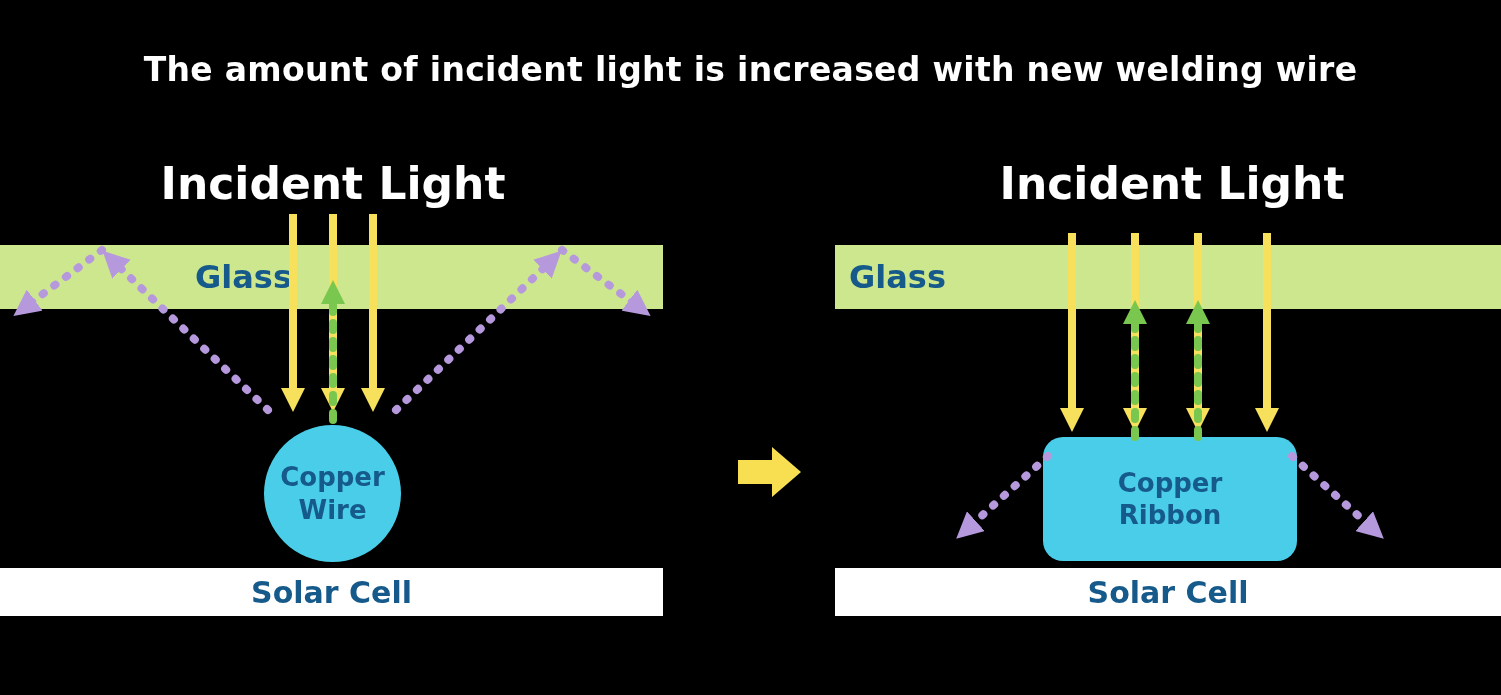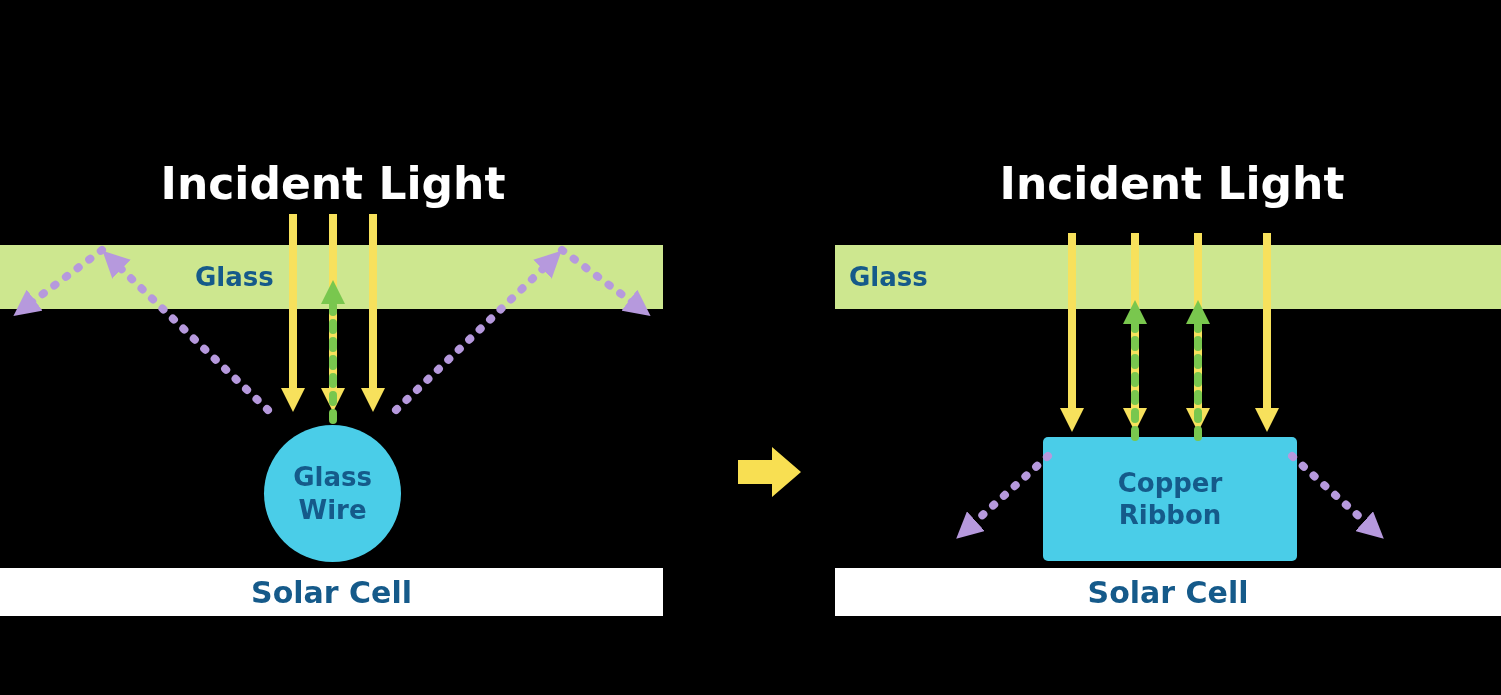--- a/index.html
+++ b/index.html
@@ -17,58 +17,59 @@
     font-size:44px; font-weight:bold;
   }
   .incident.left  { left:83px;  top:158px; }
   .incident.right { left:922px; top:158px; }
   .glass-bar {
     position:absolute; top:245px; height:64px; background:#cde78f;
     display:flex; align-items:center;
   }
   .glass-bar.left  { left:0;     width:663px; padding-left:195px; }
   .glass-bar.right { left:835px; width:666px; padding-left:14px; }
-  .glass-label { color:#155a8a; font-size:26px; font-weight:bold; }
+  .glass-label { color:#155a8a; font-size:32px; font-weight:bold; }
   .copper-wire {
     position:absolute; left:264px; top:425px; width:137px; height:137px;
     border-radius:50%; background:#4acde8;
     display:flex; align-items:center; justify-content:center; text-align:center;
   }
   .copper-ribbon {
     position:absolute; left:1043px; top:437px; width:254px; height:124px;
-    border-radius:5px; background:#4acde8;
+    border-radius:20px; background:#4acde8;
     display:flex; align-items:center; justify-content:center; text-align:center;
   }
   .component-label {
     width:130px; color:#155a8a; font-size:26px; font-weight:bold; line-height:1.25;
   }
   .solar-cell {
     position:absolute; top:568px; height:48px; background:#ffffff;
     display:flex; align-items:center; justify-content:center;
   }
   .solar-cell.left  { left:0;     width:663px; }
   .solar-cell.right { left:835px; width:666px; }
   .solar-label { color:#155a8a; font-size:30px; font-weight:bold; }
   .overlay { position:absolute; left:0; top:0; width:1501px; height:695px; pointer-events:none; }
 </style>
 </head>
 <body>
 
 <div class="stage">
 
+  <div class="title">The amount of incident light is increased with new welding wire</div>
 
   <div>
     <div class="incident left">Incident Light</div>
 
     <div class="glass-bar left">
       <span class="glass-label">Glass</span>
     </div>
 
     <div class="copper-wire">
-      <span class="component-label">Glass Wire</span>
+      <span class="component-label">Copper Wire</span>
     </div>
 
     <div class="solar-cell left">
       <span class="solar-label">Solar Cell</span>
     </div>
   </div>
 
   <div>
     <div class="incident right">Incident Light</div>
 

